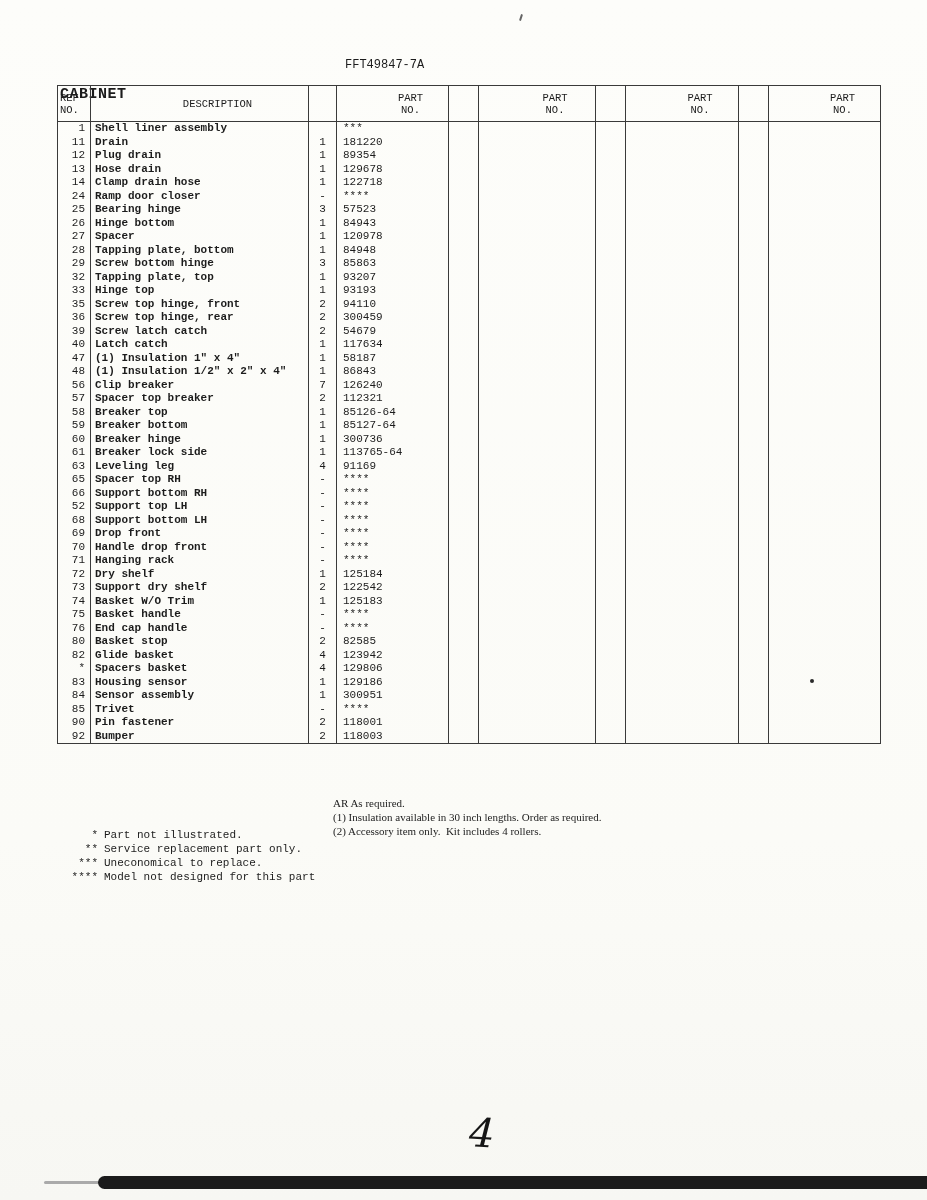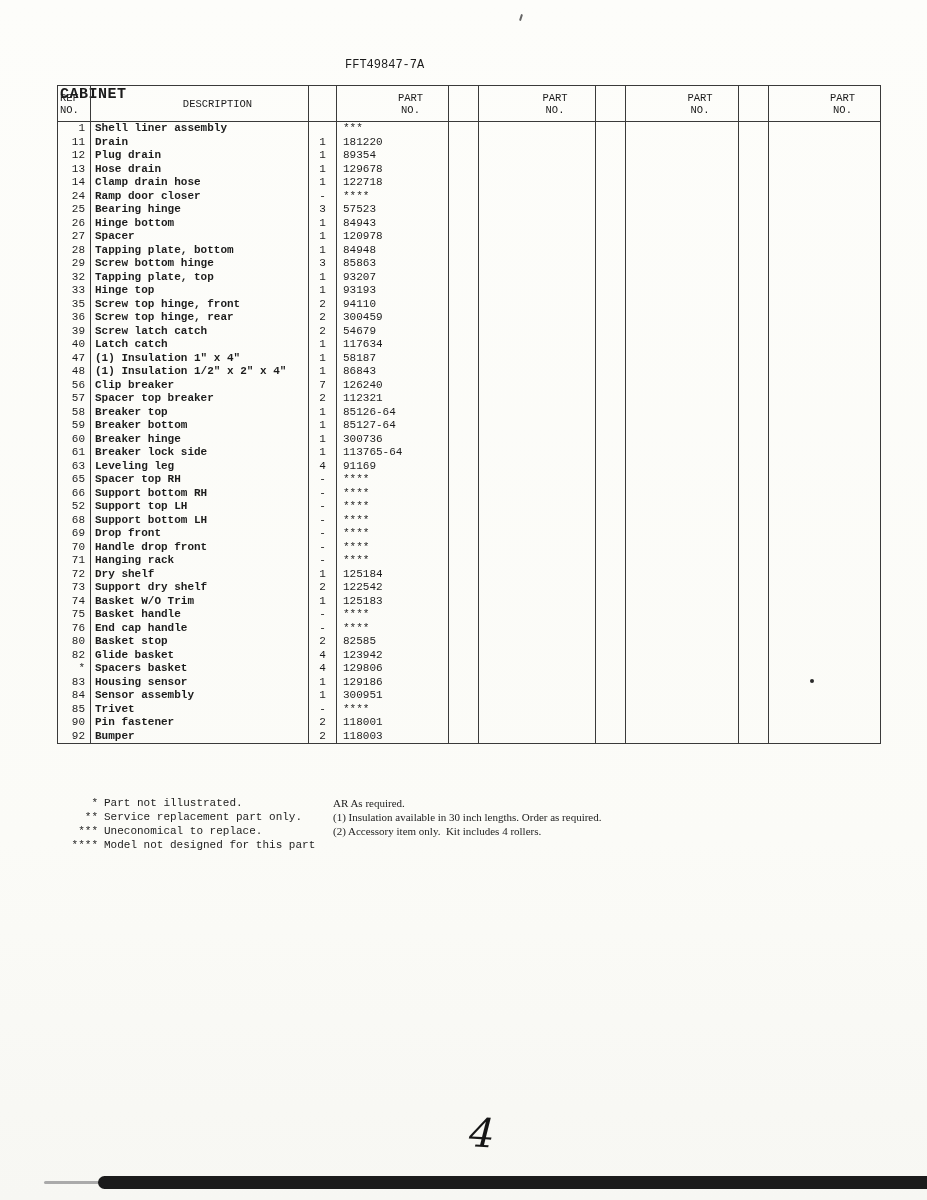--- a/index.html
+++ b/index.html
@@ -39,21 +39,21 @@
   }
   thead th.c-ref { text-align:left; padding-left:2px;margin-top:40px; }
   tbody td {
     height:13.5px; font-size:11px; line-height:13.5px;
     padding:0 4px;
   }
   td.c-ref  { text-align:right; padding-right:5px; }
   td.c-desc { text-align:left;font-weight:bold; }
   td.c-qty  { text-align:center; padding:0 1px; }
   td.c-part { text-align:left; padding-left:6px; }
-  .footnotes-left  { position:absolute; left:58px;  top:796px; }
+  .footnotes-left  { position:absolute; left:58px;  top:828px; }
   .footnotes-right { position:absolute; left:333px; top:796px;font-family:Liberation Serif, serif; }
   .fn-line { font-size:11px; line-height:14px; white-space:pre; }
   .fn-marker { display:inline-block; width:40px; text-align:right; margin-right:6px; }
   .page-number {
     position:absolute; left:452px; top:1110px; width:60px;
     text-align:center;
     font-family:"DejaVu Serif",serif; font-style:italic;
     font-size:40px; font-weight:400; color:#161616;
     transform:rotate(3deg);
   }

